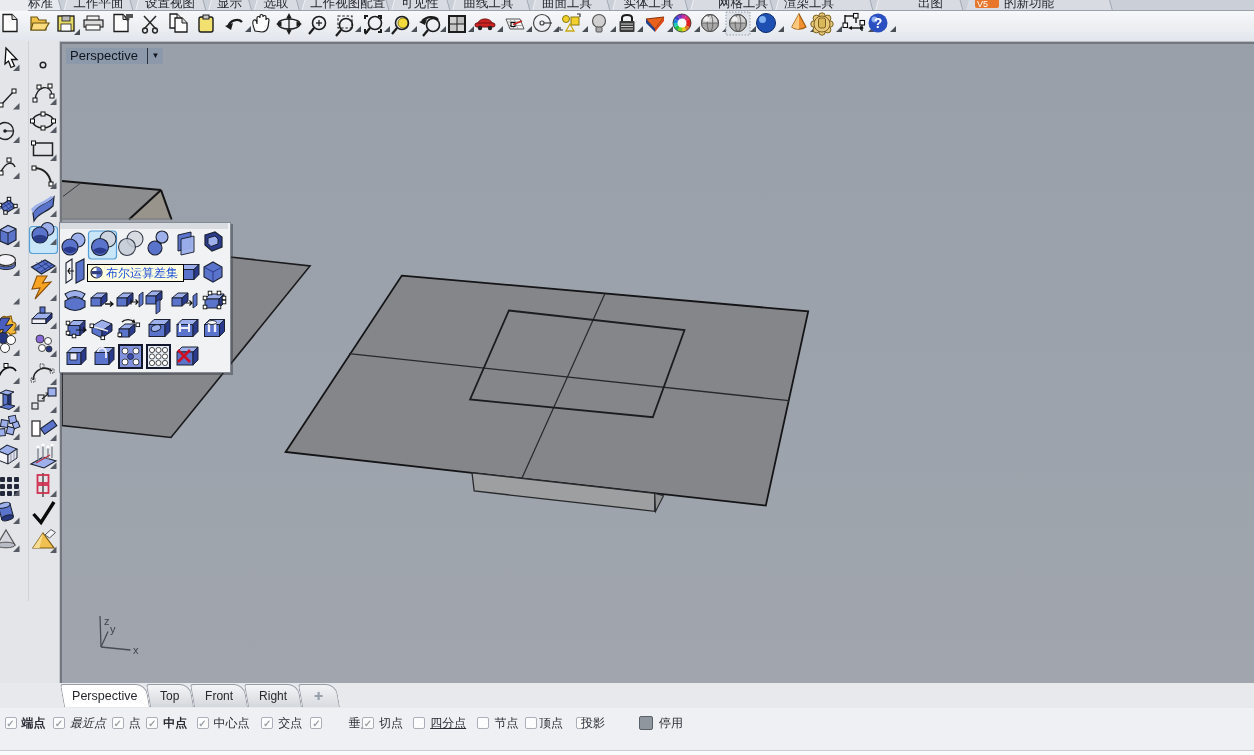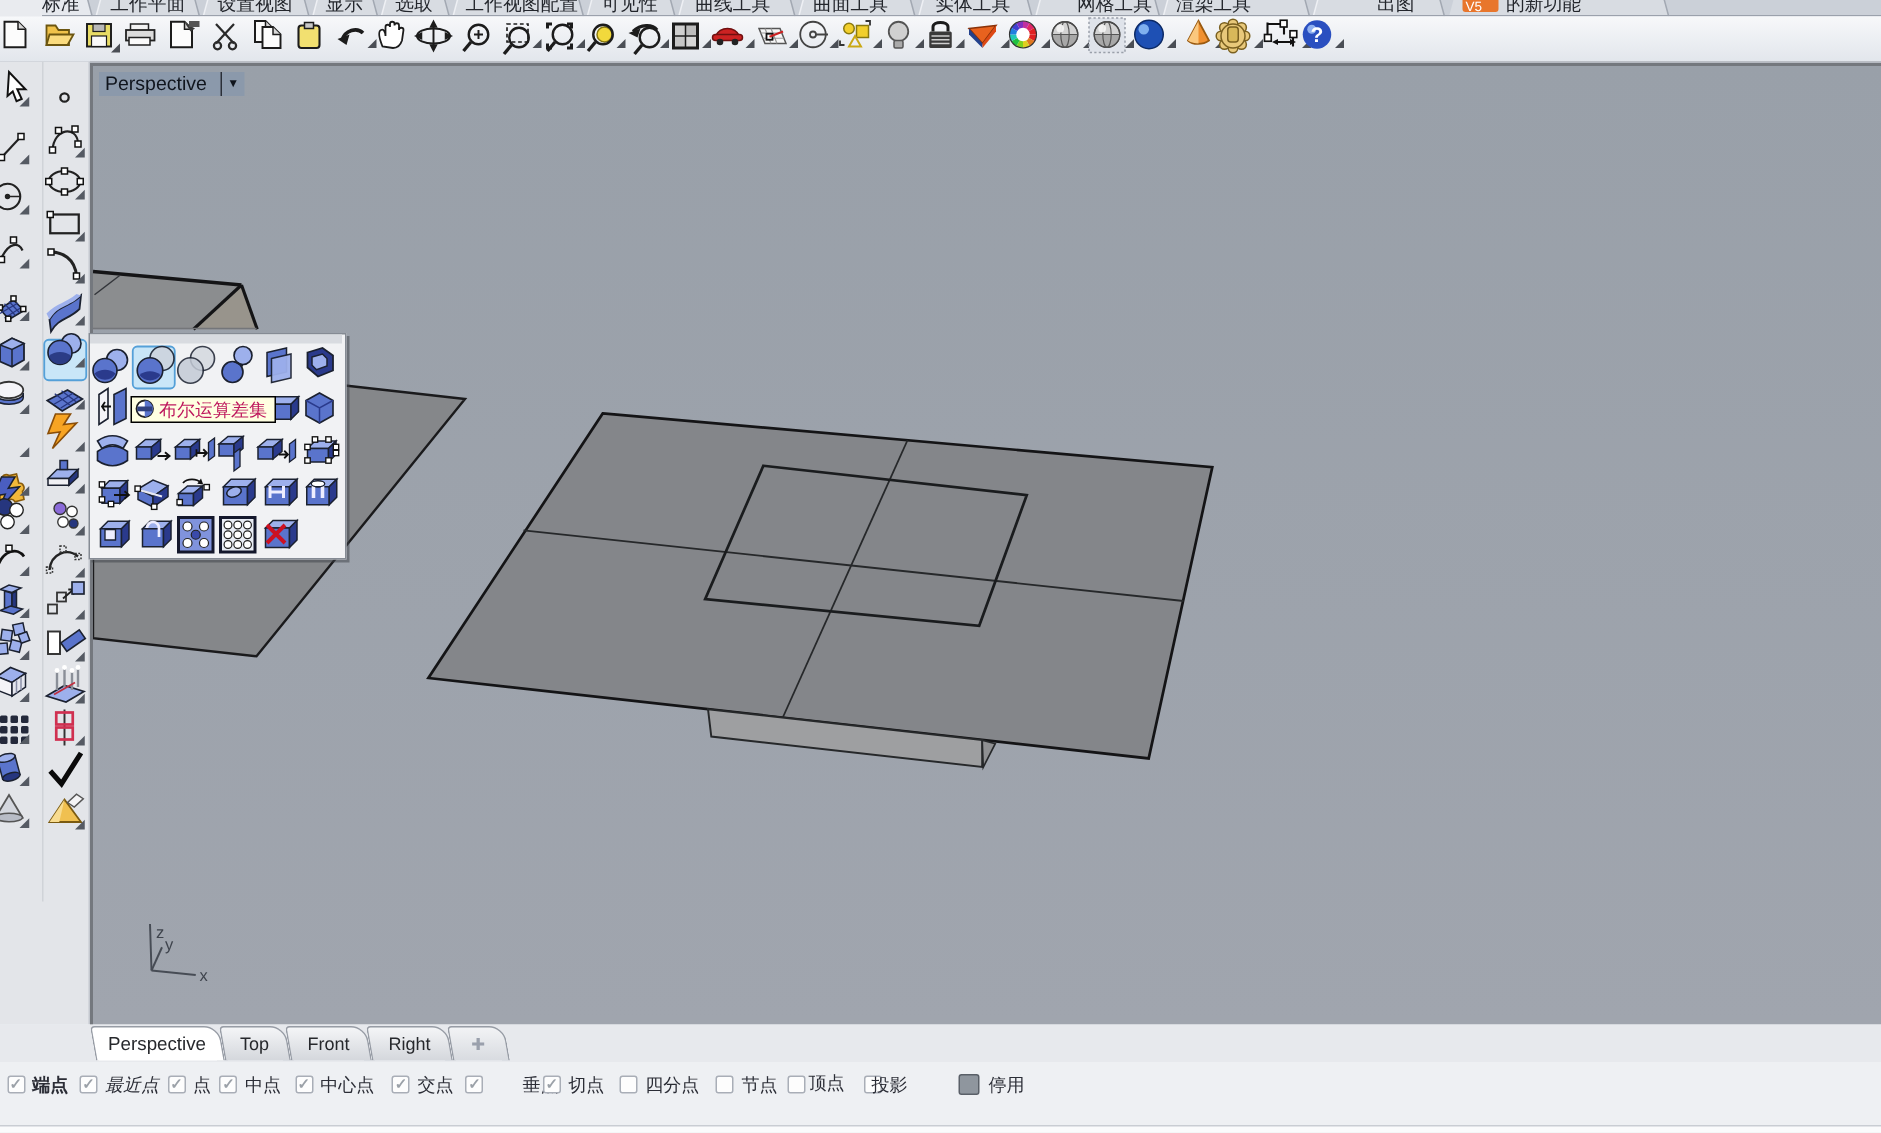--- a/index.html
+++ b/index.html
@@ -13,21 +13,21 @@
   #viewport{left:60px;top:41px;width:1194px;height:642px;background:linear-gradient(#99a0a9,#a0a5ae);overflow:hidden;}
   #vptopline{left:60px;top:41px;width:1194px;height:3px;background:#74787e;}
   #vpleftline{left:60px;top:44px;width:2px;height:639px;background:#74787e;}
   #vplabel{left:66px;top:48px;height:16px;background:#8b99ab;color:#10151d;
            font-size:13px;line-height:16px;padding:0 4px;}
   #vparrow{left:147px;top:48px;width:15px;height:16px;background:#8b99ab;
            border-left:1px solid #2a2f38;color:#10151d;font-size:8px;line-height:16px;text-align:center;}
   #palette{left:59px;top:222px;width:170px;height:149px;background:#f1f2f4;
            border:1px solid #858b94;box-shadow:2px 2px 0 rgba(60,64,70,.5);}
   #tooltip{left:87px;top:264px;width:95px;height:16px;background:#ffffe1;
-           border:1px solid #000;font-size:12px;line-height:16px;color:#be185d;
+           border:1px solid #000;font-size:12px;line-height:16px;color:#1d4ed8;
            white-space:nowrap;z-index:5;}
   #vptabs{left:0;top:683px;width:1254px;height:25px;background:#e7e9ed;overflow:hidden;}
   #statusbar{left:0;top:708px;width:1254px;height:42px;background:#eef0f3;
              font-size:12px;color:#2b2d36;}
   #bottomstrip{left:0;top:750px;width:1254px;height:5px;background:#fafbfc;
                border-top:1px solid #c9cdd3;}
   .cb{display:inline-block;width:12px;height:12px;background:#fdfdfd;
       border:1px solid #a9aeb7;border-radius:2px;vertical-align:-2px;
       text-align:center;line-height:11px;font-size:10px;color:#9ba1a8;font-weight:bold;box-sizing:border-box;}
   .vtab{position:absolute;top:1px;height:22px;line-height:22px;font-size:12px;
@@ -662,34 +662,34 @@
       <div class="vtab" style="left:302px;width:36px;background:linear-gradient(#f2f3f5,#d8dbe0);"><span style="color:#9aa0ac;font-size:11px;">✚</span></div>
     </div>
   <div class="abs" id="statusbar">
       <span class="cb" style="position:absolute;left:4.5px;top:9px;">✓</span>
       <span style="position:absolute;left:21.5px;top:9px;line-height:13px;font-weight:bold;">端点</span>
       <span class="cb" style="position:absolute;left:53px;top:9px;">✓</span>
       <span style="position:absolute;left:70px;top:9px;line-height:13px;font-style:italic;">最近点</span>
       <span class="cb" style="position:absolute;left:111.7px;top:9px;">✓</span>
       <span style="position:absolute;left:128.7px;top:9px;line-height:13px;">点</span>
       <span class="cb" style="position:absolute;left:146.3px;top:9px;">✓</span>
-      <span style="position:absolute;left:163.3px;top:9px;line-height:13px;">中点</span>
+      <span style="position:absolute;left:163.3px;top:9px;line-height:13px;font-weight:bold;">中点</span>
       <span class="cb" style="position:absolute;left:196.5px;top:9px;">✓</span>
       <span style="position:absolute;left:213.5px;top:9px;line-height:13px;text-align:center;">中心点</span>
       <span class="cb" style="position:absolute;left:261.3px;top:9px;">✓</span>
       <span style="position:absolute;left:278.3px;top:9px;line-height:13px;">交点</span>
       <span class="cb" style="position:absolute;left:310.4px;top:9px;">✓</span>
       <span style="position:absolute;left:327.4px;top:9px;line-height:13px;margin-left:21px;">垂点</span>
       <span class="cb" style="position:absolute;left:361.9px;top:9px;">✓</span>
       <span style="position:absolute;left:378.9px;top:9px;line-height:13px;">切点</span>
       <span class="cb" style="position:absolute;left:413.2px;top:9px;"></span>
-      <span style="position:absolute;left:430.2px;top:9px;line-height:13px;">四分点</span>
+      <span style="position:absolute;left:430.2px;top:9px;line-height:13px;text-decoration:underline;">四分点</span>
       <span class="cb" style="position:absolute;left:477.4px;top:9px;"></span>
       <span style="position:absolute;left:494.4px;top:9px;line-height:13px;">节点</span>
       <span class="cb" style="position:absolute;left:524.8px;top:9px;"></span>
-      <span style="position:absolute;left:539px;top:9px;line-height:13px;font-family:Liberation Mono, monospace;">顶点</span>
+      <span style="position:absolute;left:539px;top:9px;line-height:13px;">顶点</span>
       <span class="cb" style="position:absolute;left:576.2px;top:9px;"></span>
       <span style="position:absolute;left:581px;top:9px;line-height:13px;">投影</span>
       <span class="cb" style="position:absolute;left:639.3px;top:8px;width:14px;height:14px;background:#8f969e;border-color:#5a6068;"></span>
       <span style="position:absolute;left:659px;top:9px;line-height:13px;">停用</span>
     </div>
   <div class="abs" id="bottomstrip"></div>
 </div>
 
 </body></html>

